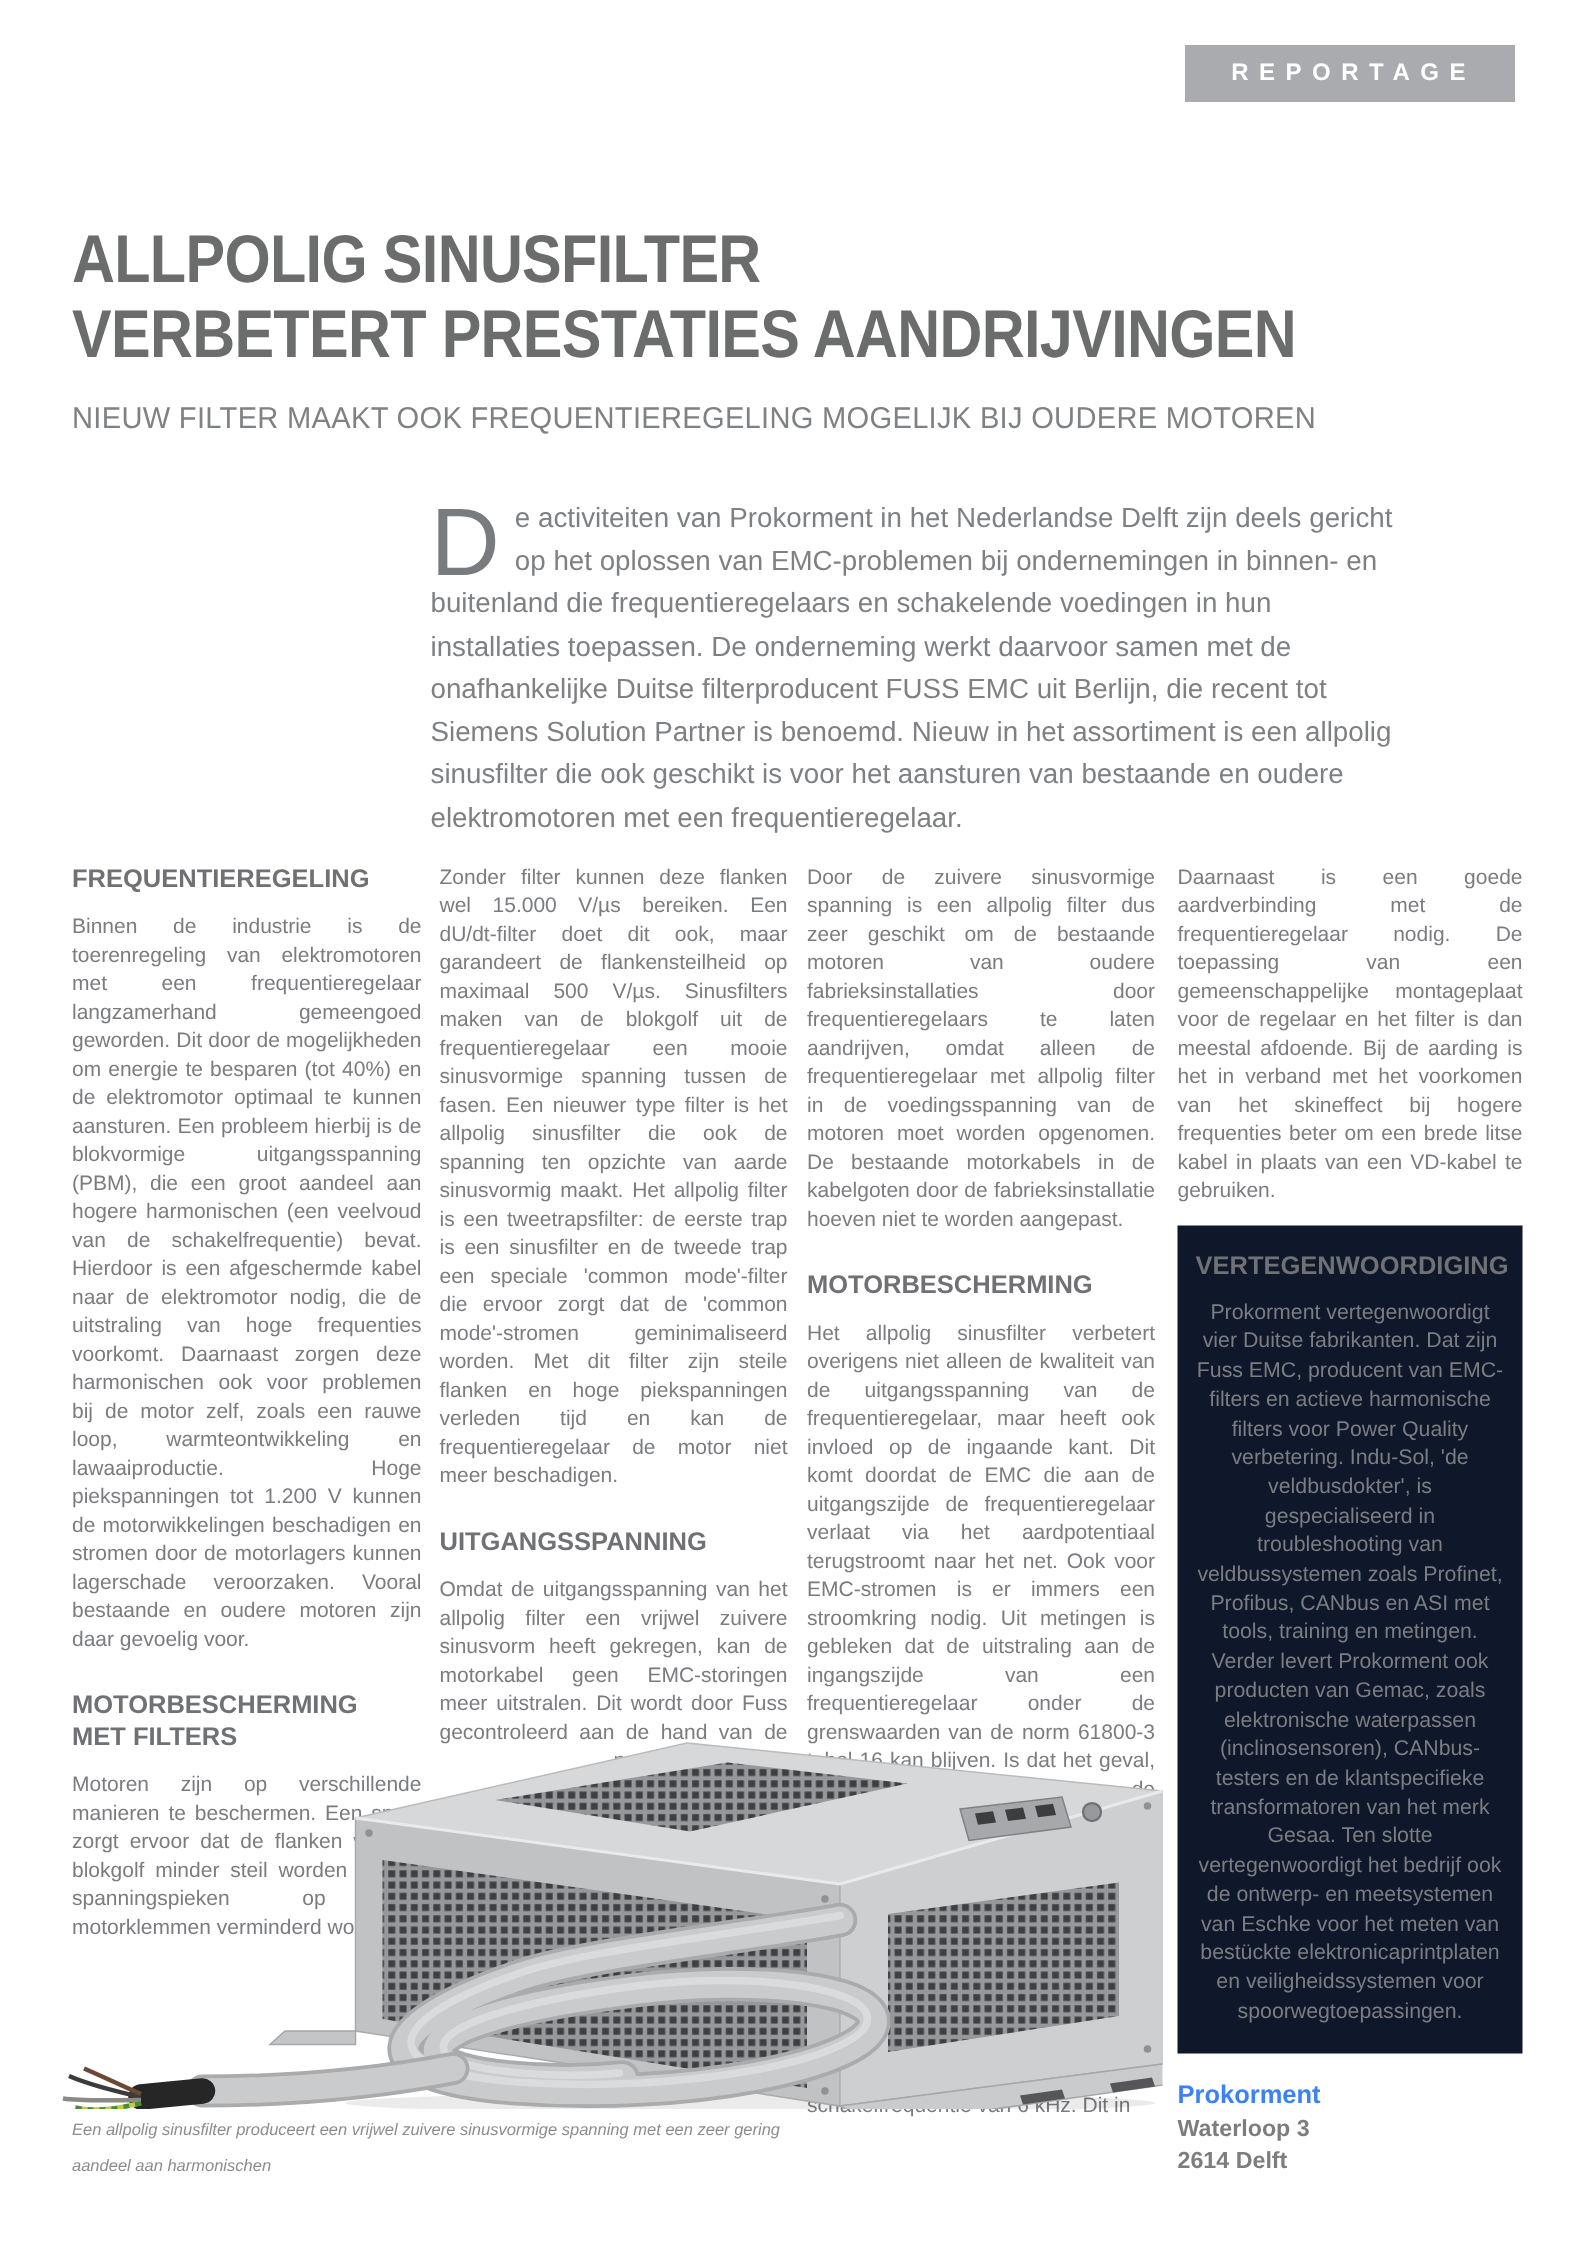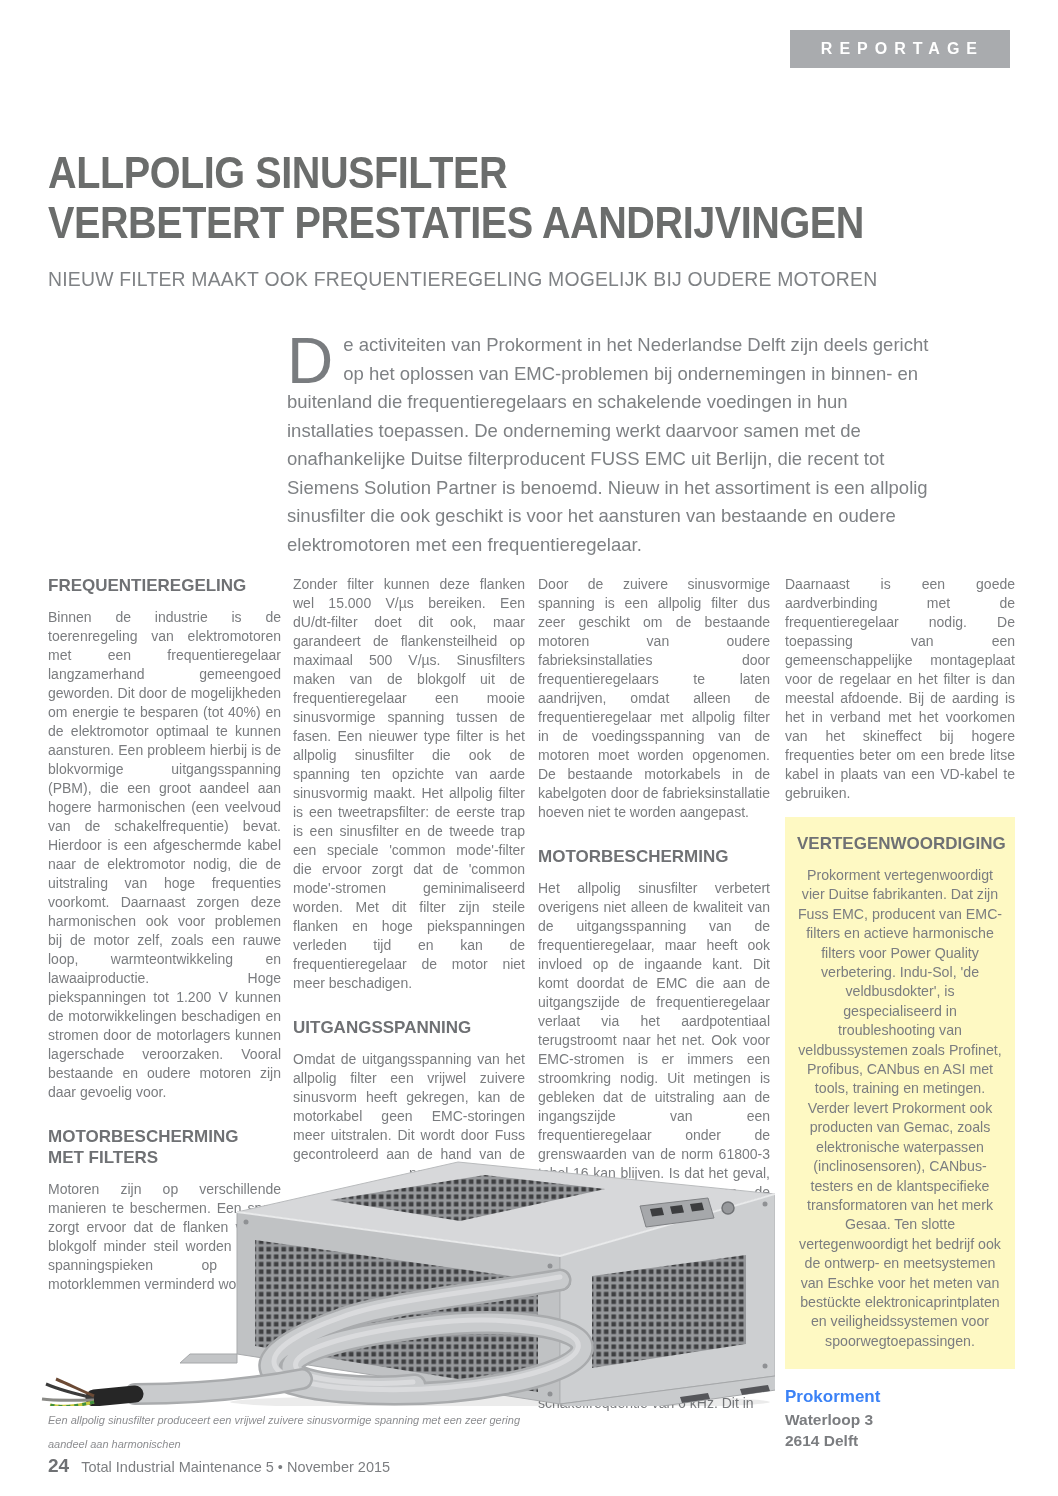--- a/index.html
+++ b/index.html
@@ -26,21 +26,21 @@
   #col3{left:538px;width:232px;}
   #col4{left:785px;width:230px;}
   .col h3{font-size:17px;line-height:21px;color:#6f7174;margin:24px 0 12px 0;
           letter-spacing:0;white-space:pre-line;text-align:left;}
   .col h3.first{margin-top:0;}
   .col p{margin:0 0 0 0;}
   .col p + p{margin-top:16px;}
   .fr{float:right;clear:right;width:0;}
   .fl{float:left;clear:left;width:0;}
   
-  .greybox{background:#fef9c3;margin-top:14px;padding:16px 12px 18px 12px;text-align:center;}
+  .greybox{background:#0f172a;margin-top:14px;padding:16px 12px 18px 12px;text-align:center;}
   .greybox h3{text-align:center;margin:0 0 12px 0;}
   .greybox .boxtext{font-size:14.2px;line-height:19.4px;color:#7b7d80;text-align:center;}
   
   .contact{margin-top:16px;text-align:left;}
   .contact .cname{font-size:17px;font-weight:bold;color:#3b82f6;line-height:24px;}
   .contact .cline{font-size:15.5px;color:#7b7d80;line-height:21px;font-weight:bold;}
   
   .photo{position:absolute;left:40px;top:1148px;width:735px;height:258px;}
   
   .caption{position:absolute;left:48px;top:1408px;width:505px;font-style:italic;
@@ -158,18 +158,14 @@
     <path d="M 95,246 L 54,250" fill="none" stroke="#262626" stroke-width="17" stroke-linecap="round"></path>
     <path d="M 54,250 C 36,246 20,242 6,236" fill="none" stroke="#3b3b3b" stroke-width="3"></path>
     <path d="M 54,252 C 34,252 16,253 2,251" fill="none" stroke="#8a8a86" stroke-width="3"></path>
     <path d="M 54,254 C 38,258 24,260 10,257" fill="none" stroke="#c9c93e" stroke-width="3"></path>
     <path d="M 54,254 C 38,258 24,260 10,257" fill="none" stroke="#3f8f3f" stroke-width="3" stroke-dasharray="4 4"></path>
     <path d="M 54,248 C 40,242 30,237 16,231" fill="none" stroke="#6b4a35" stroke-width="3"></path>
   </svg>
 
   <div class="caption">Een allpolig sinusfilter produceert een vrijwel zuivere sinusvormige spanning met een zeer gering aandeel aan harmonischen</div>
 
-  <div class="pagefoot">
-    <span class="pageno">24</span>
-    <span class="foottext">Total Industrial Maintenance 5 • November 2015</span>
-  </div>
 
 </div>
 
 </body></html>

